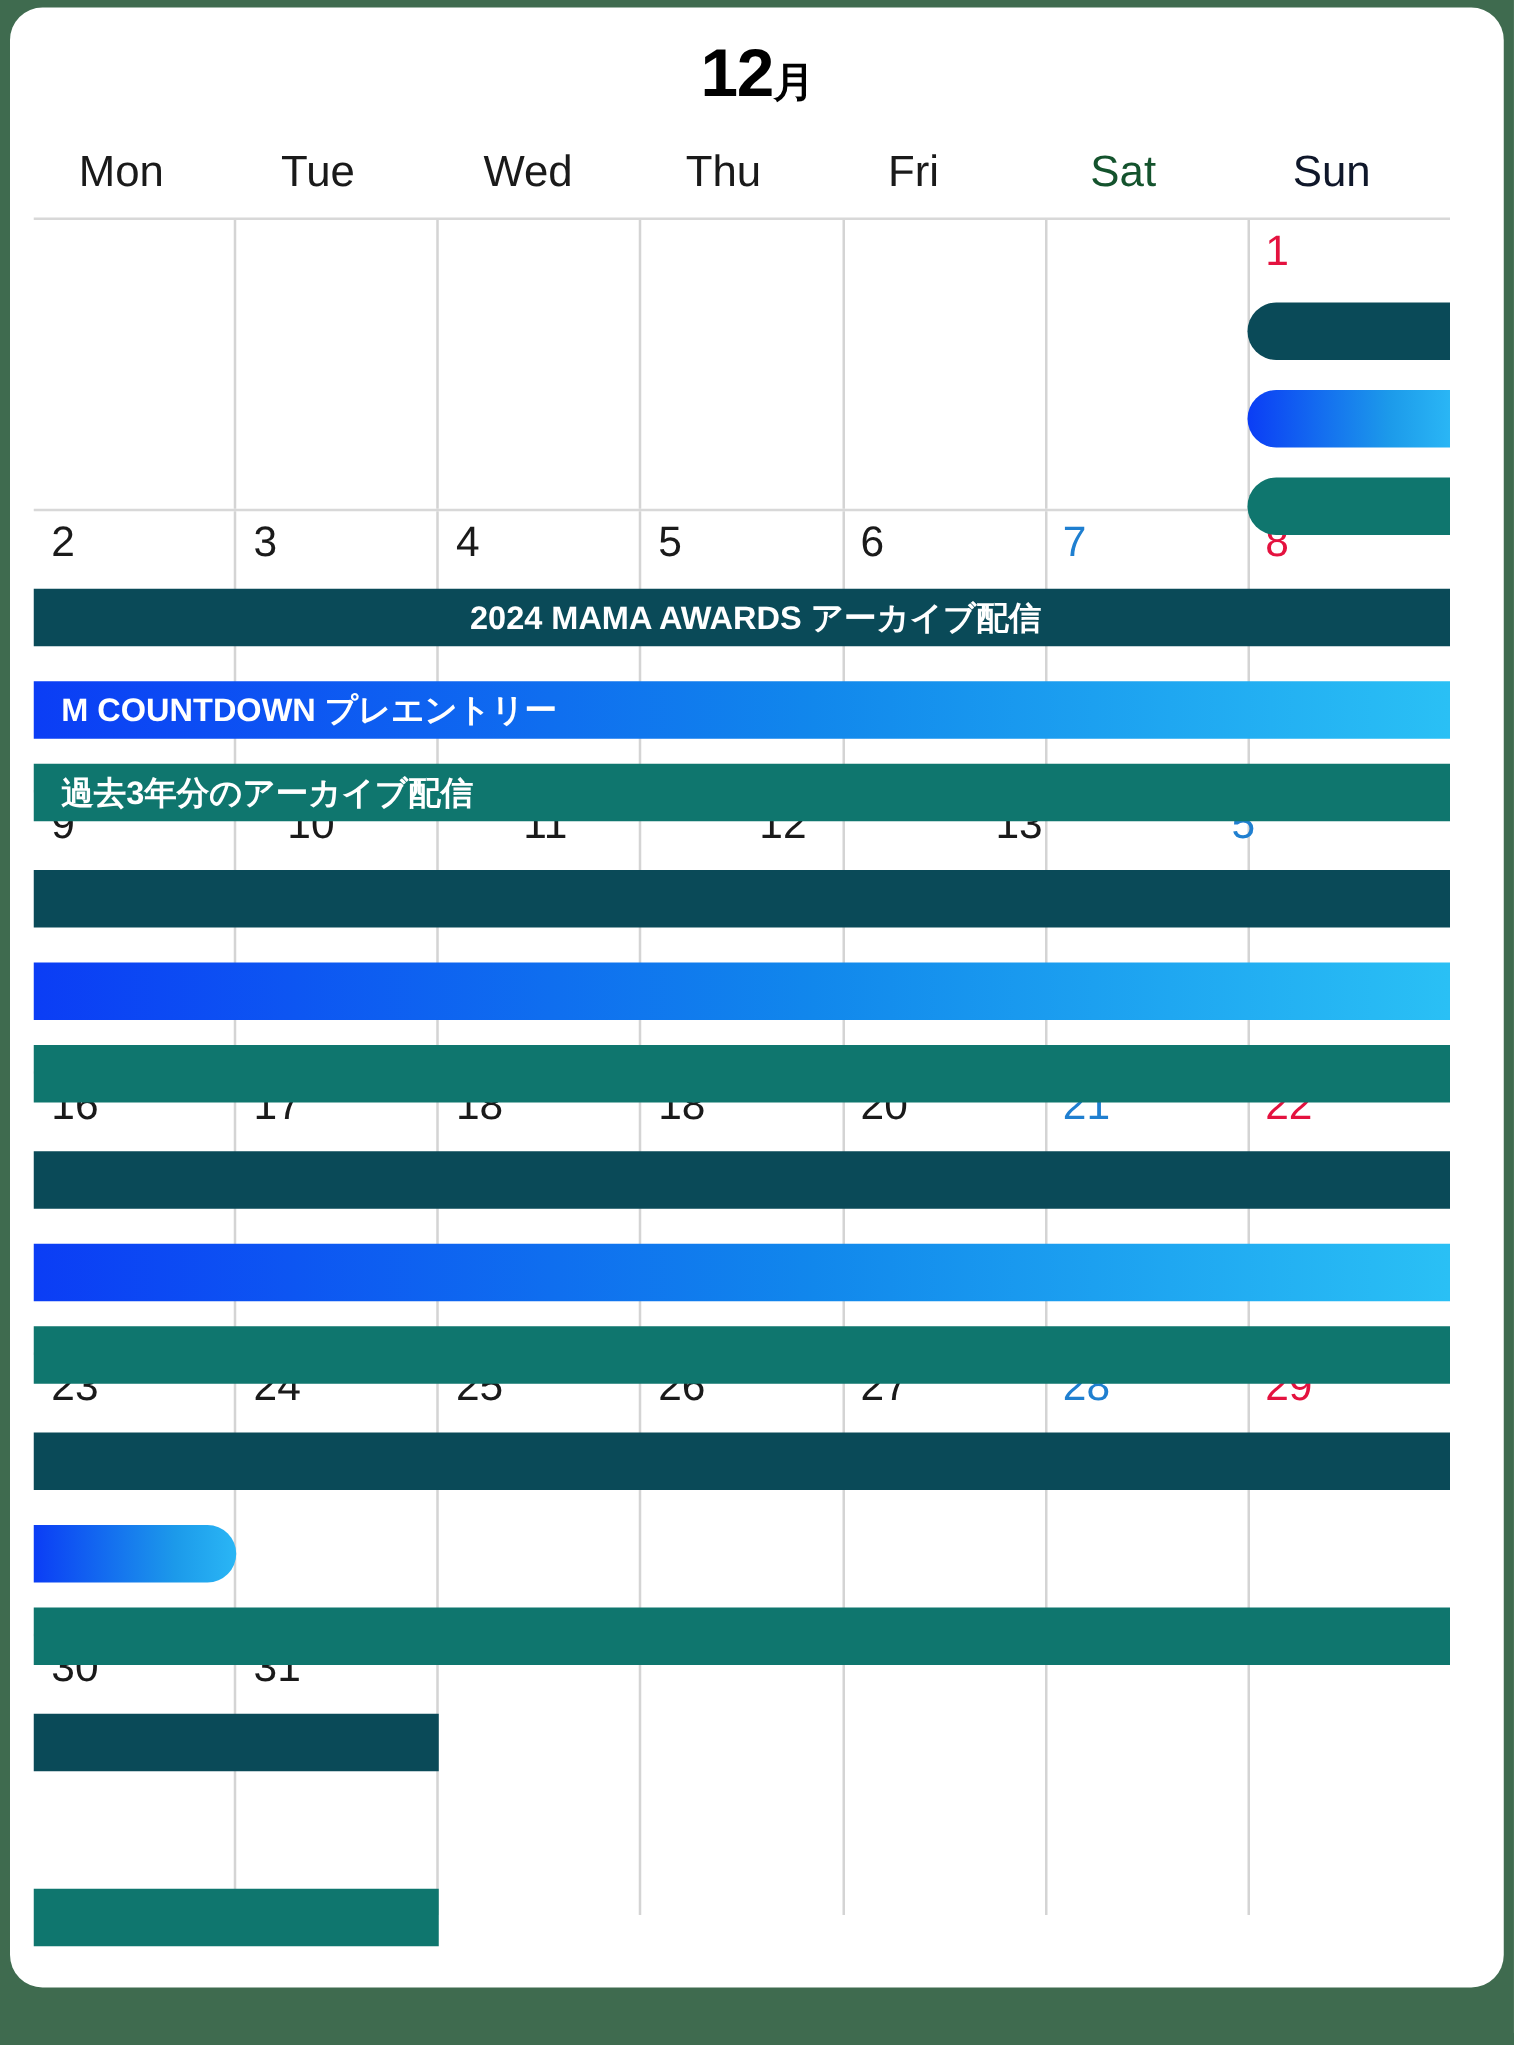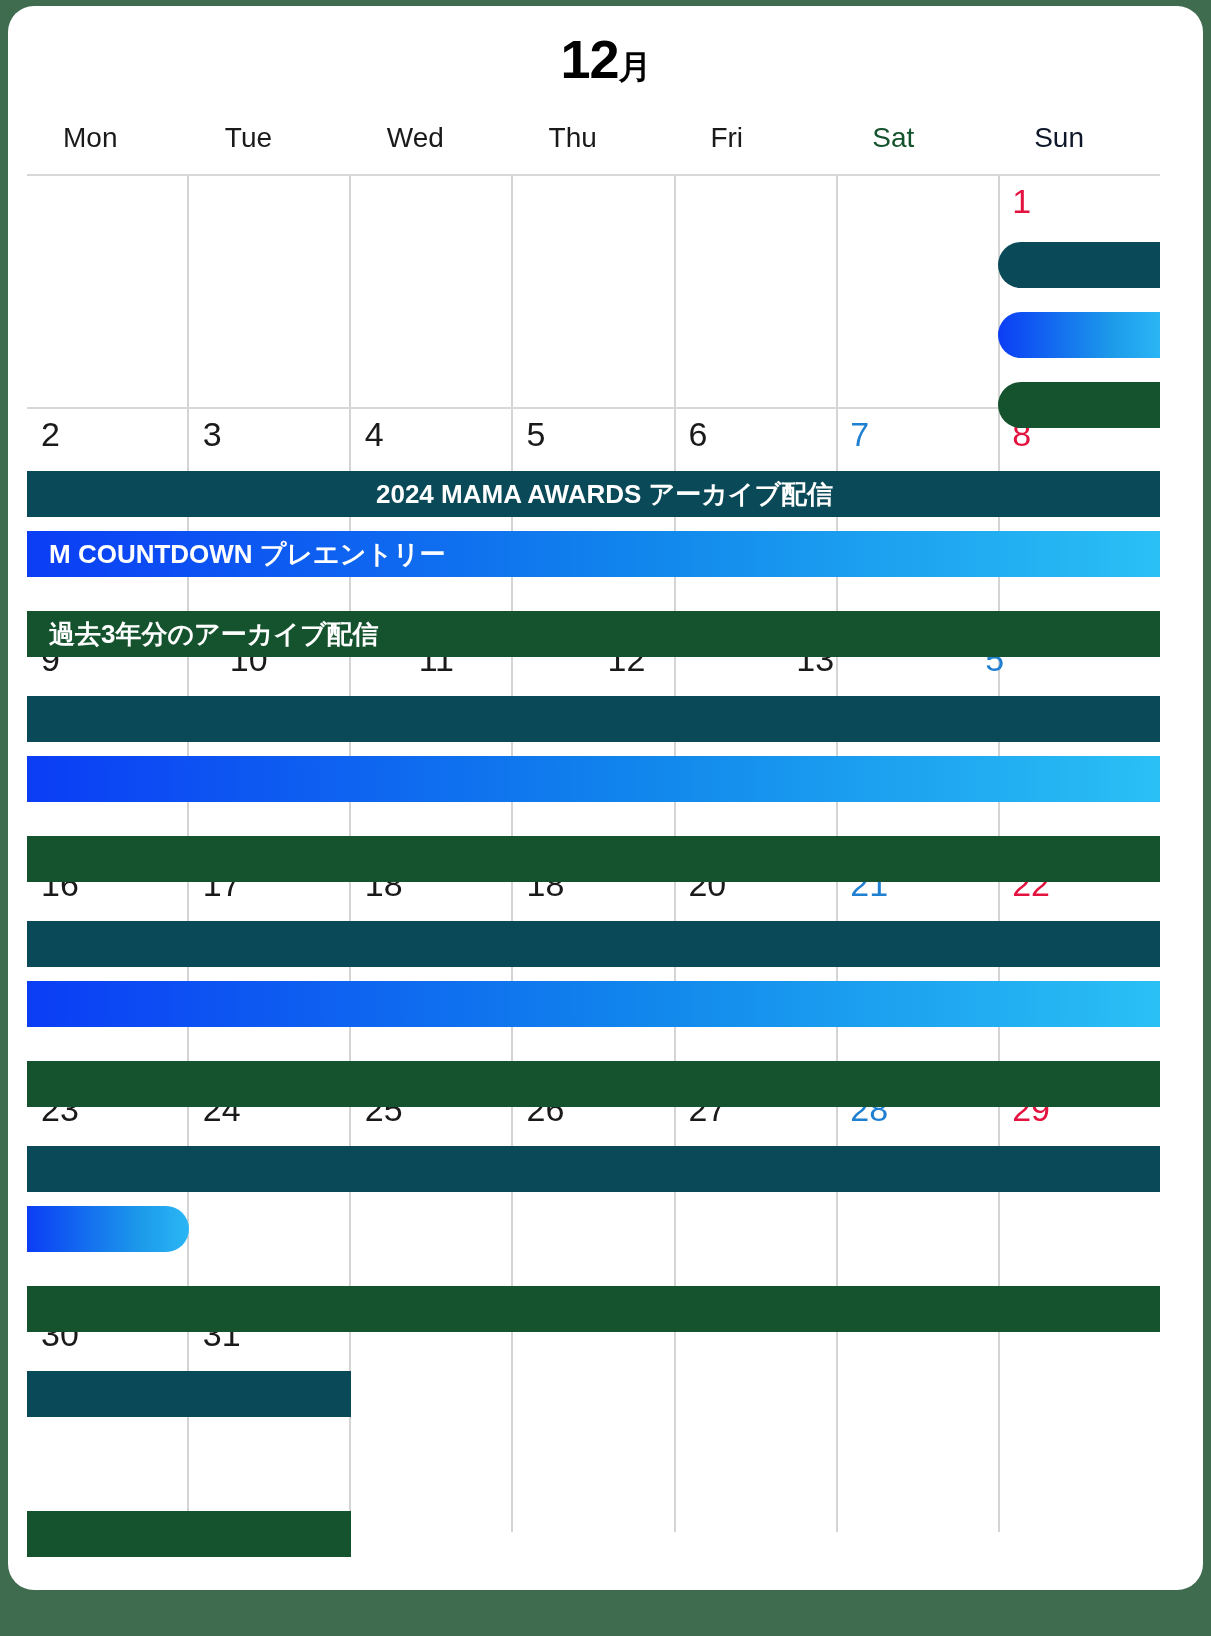--- a/index.html
+++ b/index.html
@@ -39,21 +39,21 @@
   .weekday-row {
     display: flex;
     width: 1133px;
     margin-left: 19px;
     height: 72px;
     align-items: center;
   }
   .weekday-cell {
     flex: 1 1 0;
     text-align: left;
-    font-size: 28px;
+    font-size: 35px;
     color: #1a1a1a;
     font-weight: 400;
     padding-left: 36px;
   }
   .weekday-cell.wd-sat { color: #14532d; }
   .weekday-cell.wd-sun { color: #0f172a; }
 
   
   .week {
     position: relative;
@@ -115,29 +115,29 @@
     display: flex;
     align-items: center;
     color: #ffffff;
     font-size: 26px;
     font-weight: bold;
     white-space: nowrap;
     overflow: hidden;
   }
   .bar .bar-label { padding-left: 22px; }
   .bar.lane-0 { top: 6px; }
-  .bar.lane-1 { top: 66px; }
+  .bar.lane-1 { top: 80px; }
   .bar.lane-2 { top: 146px; }
 
   .week-0 .bar.lane-0 { top: 10px; }
   .week-0 .bar.lane-1 { top: 80px; }
   .week-0 .bar.lane-2 { top: 150px; }
 
   .bar.c-teal   { background: #0a4a58; }
-  .bar.c-orange { background: #14532d; }
+  .bar.c-orange { background: #0f766e; }
   .bar.c-blue   { background: linear-gradient(90deg, #0b3df5 0%, #0d5ff0 28%, #1b95e8 68%, #2ac0f5 100%); }
   .bar.c-blue.seg-full { background: linear-gradient(90deg, #0b3df5 0%, #1187ec 55%, #2ac0f5 100%); }
   .bar.c-blue.seg-short { background: linear-gradient(90deg, #0b3df5 0%, #1c9aea 70%, #2ab6f5 100%); }
 
   .round-left  { border-top-left-radius: 23px;  border-bottom-left-radius: 23px; }
   .round-right { border-top-right-radius: 23px; border-bottom-right-radius: 23px; }
 </style>
 </head>
 <body>
 

